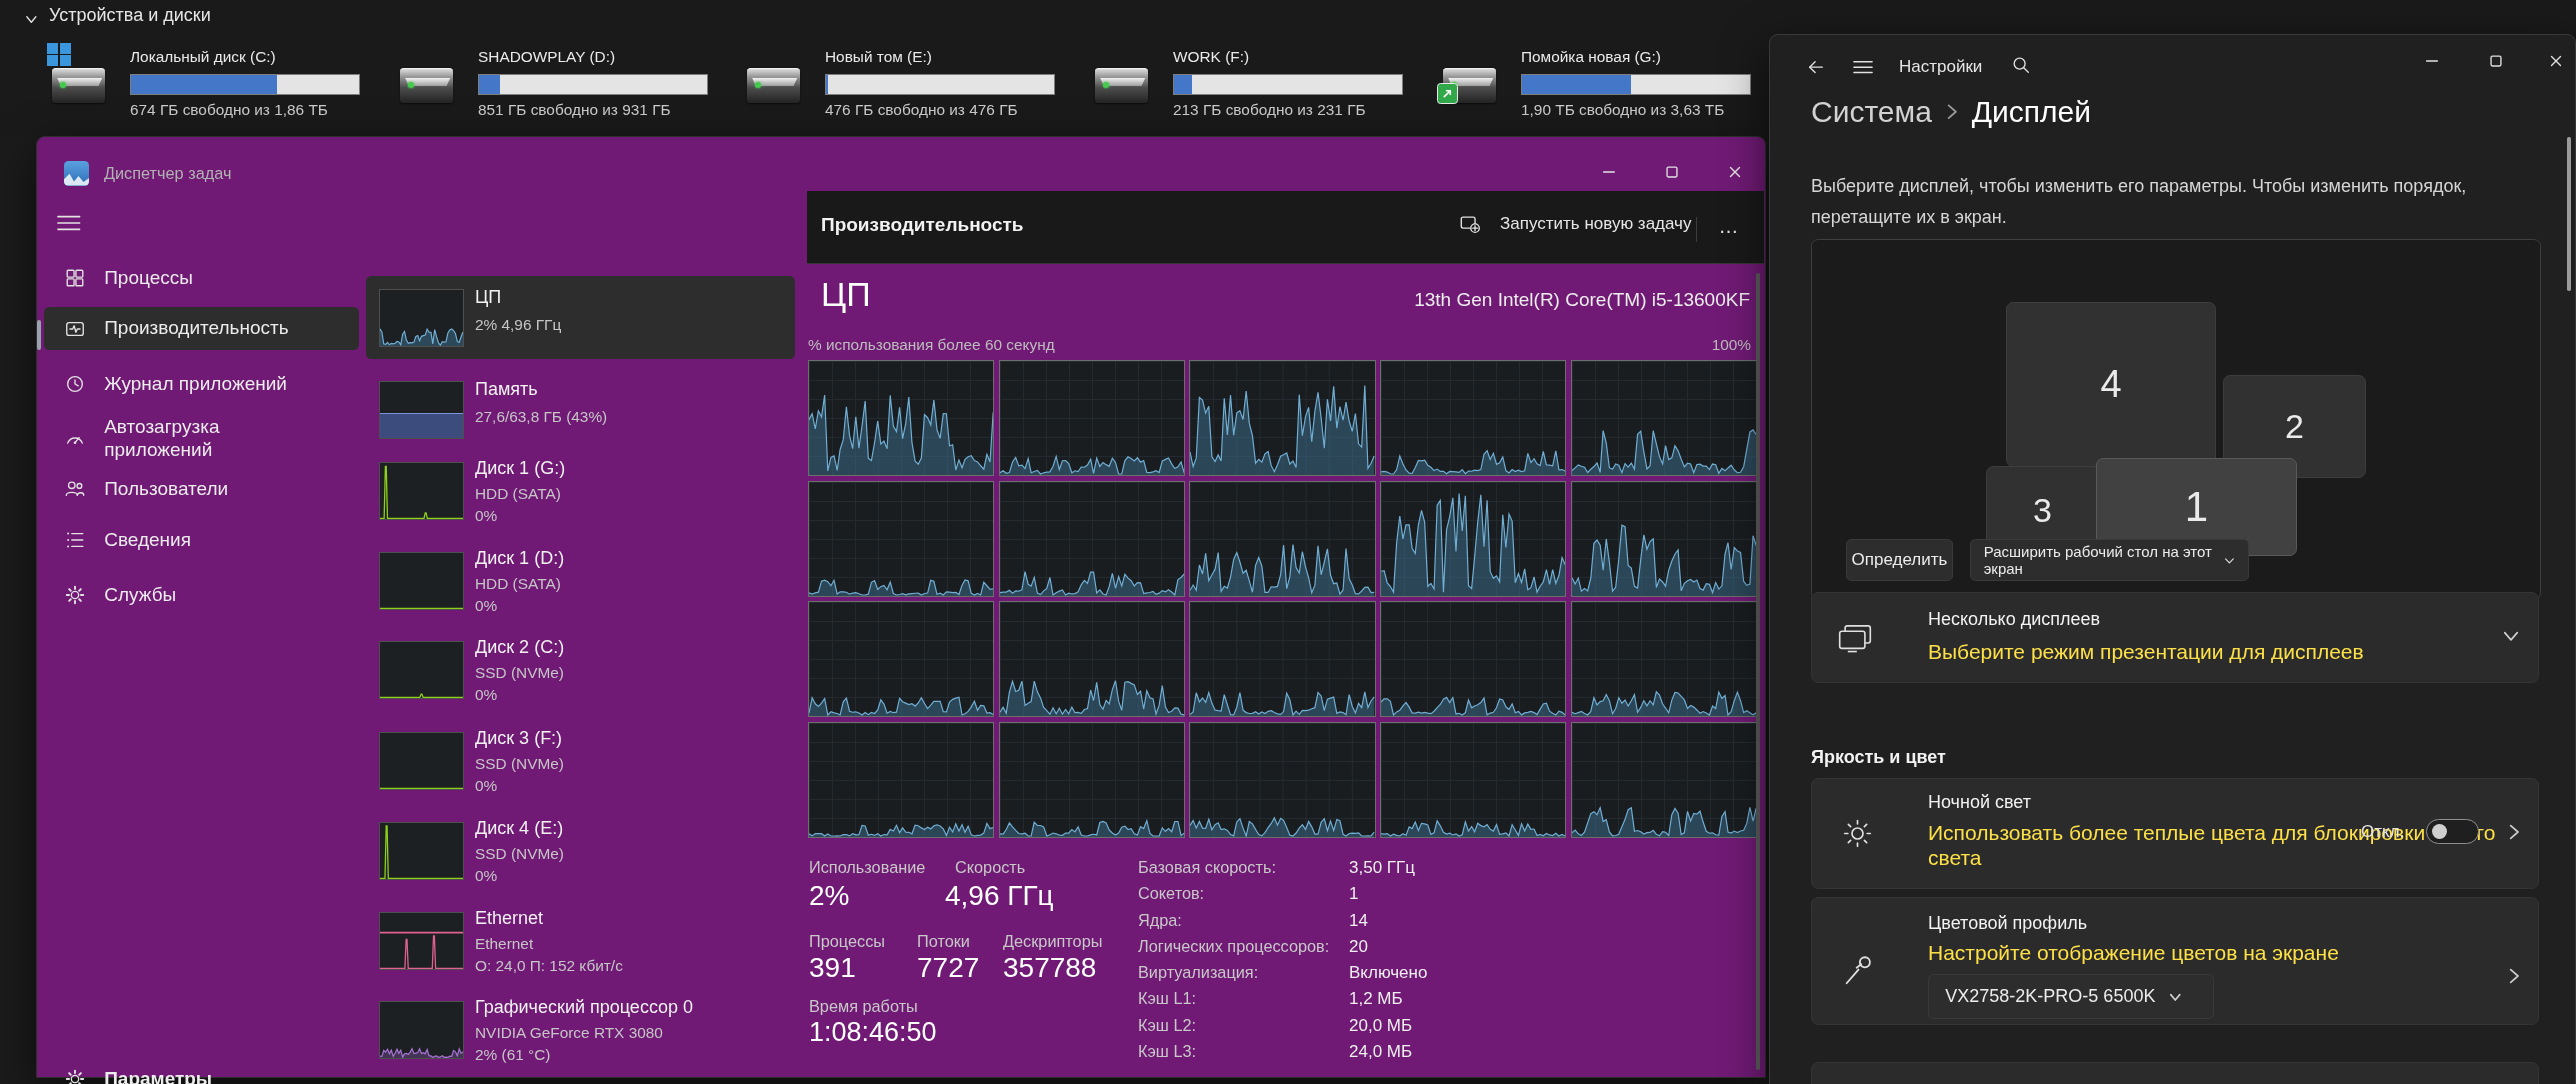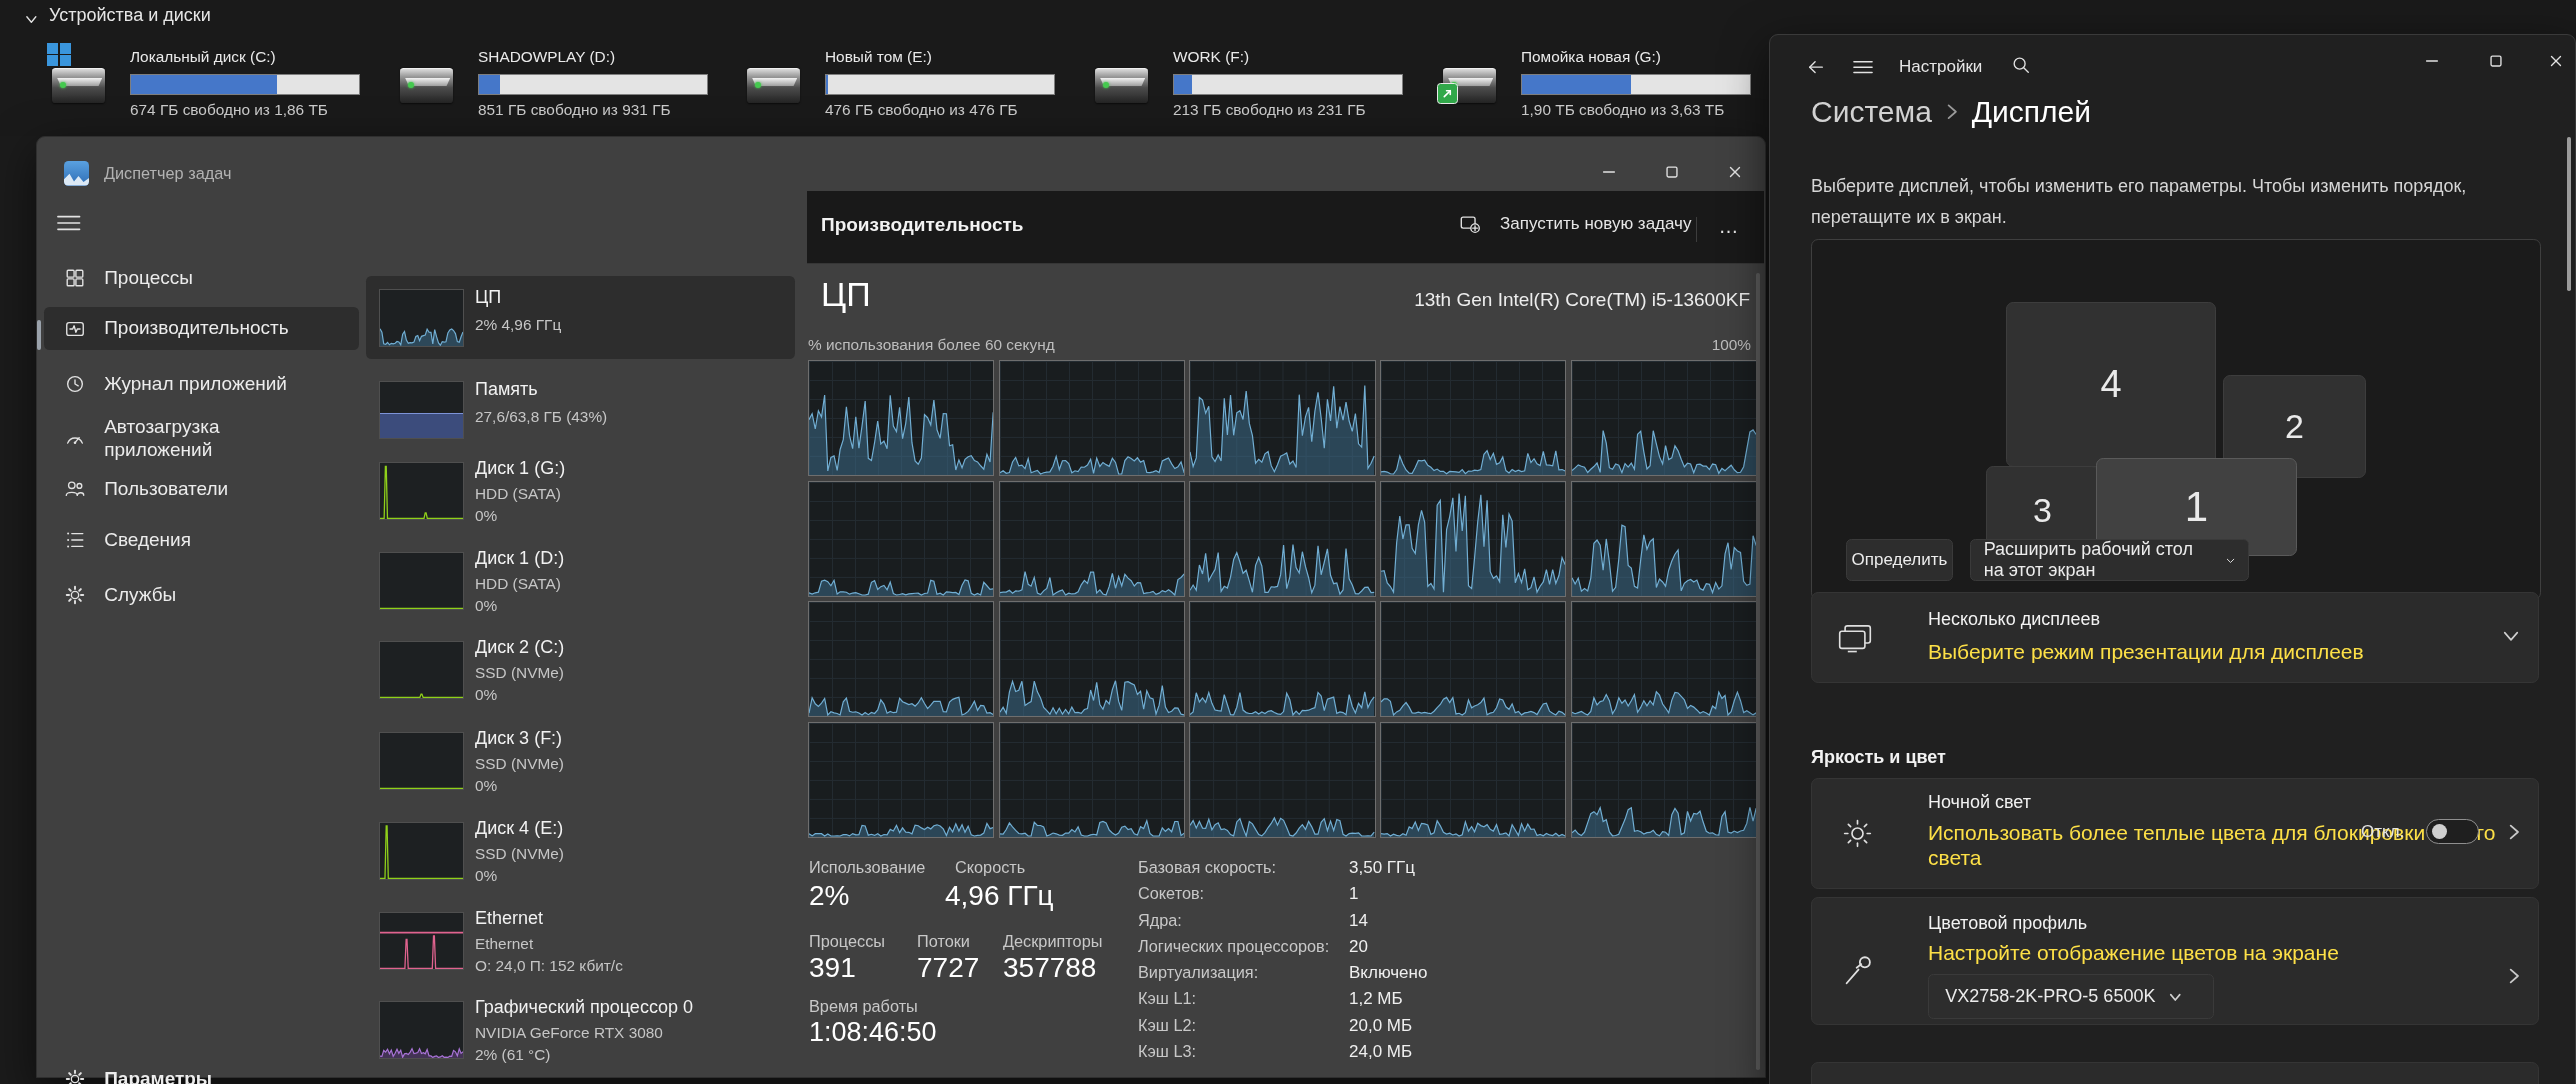--- a/index.html
+++ b/index.html
@@ -26,21 +26,21 @@
   .winlogo{position:absolute;left:-2.7px;top:-9px;width:23.5px;height:23.5px;display:grid;
     grid-template-columns:11px 11px;grid-template-rows:11px 11px;gap:1.8px;}
   .winlogo div{background:#3a96dd;}
   .syncbadge{position:absolute;left:-3.6px;top:31px;width:19px;height:19px;background:#31a84a;border:0.9px solid #eaeaea;border-radius:3.6px;display:flex;align-items:center;justify-content:center;}
   .dname{position:absolute;left:80px;top:0;font-size:15.4px;color:#eaeaea;white-space:nowrap;}
   .dbar{position:absolute;left:80px;top:26px;width:228px;height:19px;background:#e4e4e4;border:0.9px solid #7e7e7e;}
   .dfill{height:100%;background:#4577c9;}
   .dfree{position:absolute;left:80px;top:53px;font-size:15.4px;color:#cccccc;white-space:nowrap;}
 
   
-  .tm{left:36px;top:136px;width:1728px;height:940px;background:#404040;
+  .tm{left:36px;top:136px;width:1728px;height:940px;background:#701a75;
     border:0.9px solid #2f2f2f;border-radius:9px 9px 0 0;box-shadow:0 14.5px 45px rgba(0,0,0,.55);}
   .tm-title{font-size:16.3px;color:#b2b2b2;}
   .capbtn{width:42px;height:29px;display:flex;align-items:center;justify-content:center;border-radius:3.6px;}
   .nav-item{position:absolute;left:7.2px;width:315px;height:42px;display:flex;align-items:center;
     border-radius:5.4px;color:#ececec;font-size:19px;padding-left:20px;box-sizing:border-box;}
   .nav-item .nlabel{margin-left:18px;line-height:22.6px;}
   .nav-sel{background:#2d2d2d;}
   .navpill{position:absolute;left:0px;width:3.6px;height:30px;border-radius:2.7px;background:#9aa2ab;}
   .perf-row{position:absolute;left:329px;width:429px;}
   .prow-sel{background:#2d2d2d;border-radius:5.4px;}
@@ -646,21 +646,21 @@
     <div class="mon" style="left:411px;top:135px;width:141px;height:101px;font-size:34px;">
         <span>2</span>
       </div>
     <div class="mon" style="left:174px;top:226px;width:111px;height:87px;font-size:34px;">
         <span>3</span>
       </div>
     <div class="mon" style="left:284px;top:218px;width:199px;height:96px;font-size:42px;background:#414141;border-color:#5a5a5a;">
         <span>1</span>
       </div>
     <div class="st-btn" style="left:34px;top:299px;width:107px;height:42px;">Определить</div>
-    <div class="st-btn" style="left:158px;top:299px;width:279px;height:42px;justify-content:flex-start;padding:0 12.7px;font-size:18px;">
+    <div class="st-btn" style="left:158px;top:299px;width:279px;height:42px;justify-content:flex-start;padding:0 12.7px;font-size:15px;">
       <span>Расширить рабочий стол на этот экран</span>
       <svg width="12.7" height="11" viewBox="0 0 14 12" class="ico" style="margin-left:9px;">
           <polyline points="2,4 7,9 12,4"></polyline>
         </svg>
     </div>
   </div>
 
   <div class="st-card" style="top:557px;height:91px;">
     <svg class="abs" style="left:25px;top:31px;" width="36" height="29" viewBox="0 0 40 32">
       <rect x="9" y="2" width="28" height="19" rx="2.5" fill="none" stroke="#e0e0e0" stroke-width="1.8"></rect>

